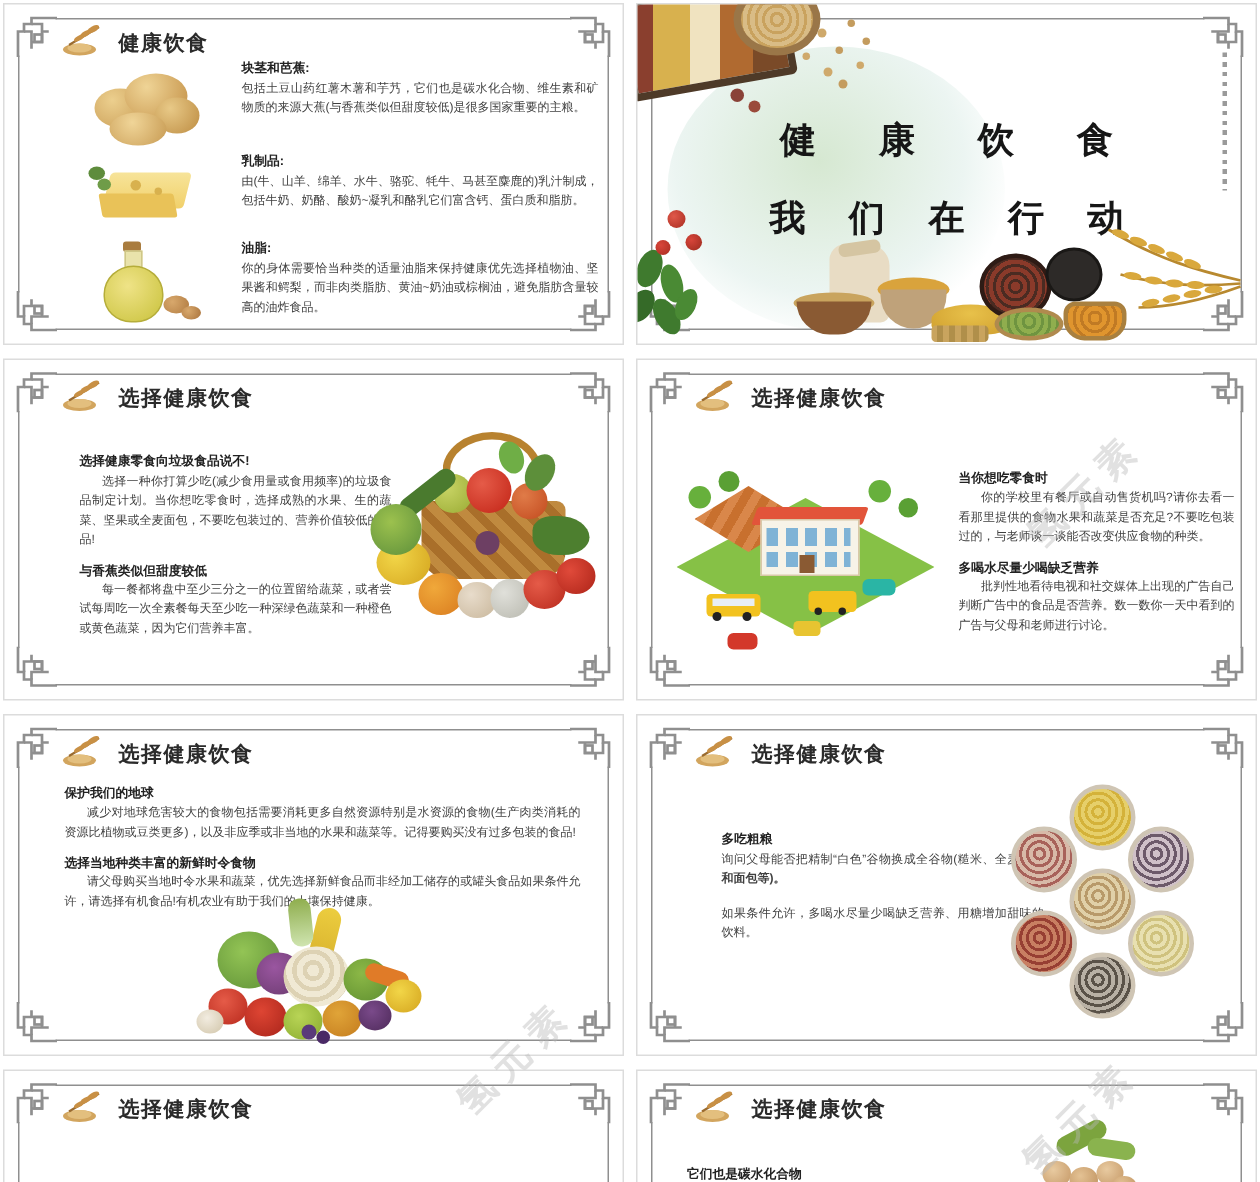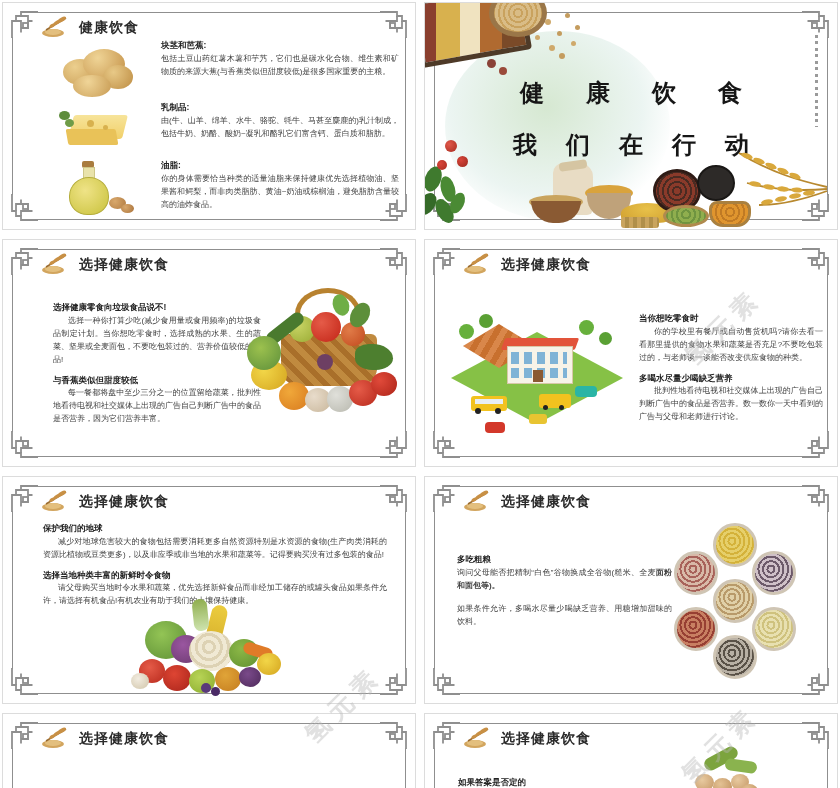--- a/index.html
+++ b/index.html
@@ -305,21 +305,21 @@
               <ellipse cx="18" cy="8.5" rx="4" ry="1.8" transform="rotate(-30 18 8.5)"></ellipse>
               <ellipse cx="13.5" cy="11.5" rx="3.5" ry="1.6" transform="rotate(-30 13.5 11.5)"></ellipse>
             </g>
           </svg></span>
       <h2 class="hdr-t">选择健康饮食</h2>
     </header>
     <div class="abs" style="left:50px;top:61px;width:208px;">
       <p class="h">选择健康零食向垃圾食品说不!</p>
       <p class="b ind">选择一种你打算少吃(减少食用量或食用频率)的垃圾食品制定计划。当你想吃零食时，选择成熟的水果、生的蔬菜、坚果或全麦面包，不要吃包装过的、营养价值较低的食品!</p>
       <p class="h">与香蕉类似但甜度较低</p>
-      <p class="b ind">每一餐都将盘中至少三分之一的位置留给蔬菜，批判性地看待电视和社交媒体上出现的广告自己判断广告中的食品是否营养，因为它们营养丰富。</p>
+      <p class="b ind">每一餐都将盘中至少三分之一的位置留给蔬菜，或者尝试每周吃一次全素餐每天至少吃一种深绿色蔬菜和一种橙色或黄色蔬菜，因为它们营养丰富。</p>
     </div>
     <figure class="ph" style="left:252px;top:48px;width:145px;height:152px;">
       <i class="abs" style="left:40px;top:0;width:66px;height:52px;border:5px solid #b8822f;border-bottom:none;border-radius:50% 50% 0 0;box-sizing:border-box;"></i>
       <i class="abs" style="left:26px;top:46px;width:96px;height:52px;background:repeating-linear-gradient(45deg,#c08a3f 0 6px,#a96f2a 6px 12px);border-radius:6px 6px 18px 18px;"></i>
       <i class="c" style="left:34px;top:28px;width:26px;height:26px;background:radial-gradient(circle at 35% 35%,#c8d465,#9aab34);"></i>
       <i class="c" style="left:56px;top:24px;width:30px;height:30px;background:radial-gradient(circle at 35% 35%,#e55b48,#c22416);"></i>
       <i class="c" style="left:86px;top:34px;width:24px;height:24px;background:radial-gradient(circle at 35% 35%,#e07b48,#c24a1e);"></i>
       <i class="abs" style="left:8px;top:34px;width:44px;height:13px;background:#4a7a2e;border-radius:8px;transform:rotate(-38deg);"></i>
       <i class="c" style="left:96px;top:14px;width:18px;height:26px;background:#5d8f3a;transform:rotate(30deg);"></i>
       <i class="c" style="left:78px;top:6px;width:16px;height:22px;background:#6fae46;transform:rotate(-20deg);"></i>
@@ -529,21 +529,21 @@
             <ellipse cx="14" cy="18" rx="8" ry="3" fill="#e3bf7e"></ellipse>
             <path d="M7 16 L27 4" stroke="#9a6b2f" stroke-width="1.5" fill="none"></path>
             <g fill="#c89045">
               <ellipse cx="23" cy="5.5" rx="4.5" ry="2" transform="rotate(-30 23 5.5)"></ellipse>
               <ellipse cx="18" cy="8.5" rx="4" ry="1.8" transform="rotate(-30 18 8.5)"></ellipse>
               <ellipse cx="13.5" cy="11.5" rx="3.5" ry="1.6" transform="rotate(-30 13.5 11.5)"></ellipse>
             </g>
           </svg></span>
       <h2 class="hdr-t">选择健康饮食</h2>
     </header>
-    <div class="abs" style="left:32px;top:76px;width:215px;">
+    <div class="abs" style="left:56px;top:76px;width:215px;">
       <p class="h">多吃粗粮</p>
       <p class="b"><span>询问父母能否把精制“白色”谷物换成全谷物(糙米、全麦</span><b>面粉和面包等)。</b></p>
       <p class="b" style="margin:0 0 10px 0;"></p>
       <p class="b"><span>如果条件允许，多喝水尽量少喝缺乏营养、用糖增加甜味的饮料。</span><b></b></p>
     </div>
     <figure class="ph" style="left:245px;top:44px;width:130px;height:158px;">
       <i class="bowl" style="left:43px;top:2px;background:repeating-radial-gradient(circle at 42% 40%,#e6cf6a 0 2.5px,#d4b23a 2.5px 4.5px);"></i>
       <i class="bowl" style="left:4px;top:30px;background:repeating-radial-gradient(circle at 42% 40%,#d8b9a8 0 2.5px,#a8625a 2.5px 4.5px);"></i>
       <i class="bowl" style="left:82px;top:30px;background:repeating-radial-gradient(circle at 42% 40%,#cfc0c8 0 2.5px,#6d5a6a 2.5px 4.5px);"></i>
       <i class="bowl" style="left:43px;top:58px;background:repeating-radial-gradient(circle at 42% 40%,#e0d0a8 0 2.5px,#b89a6a 2.5px 4.5px);"></i>
@@ -614,21 +614,21 @@
             <ellipse cx="14" cy="18" rx="8" ry="3" fill="#e3bf7e"></ellipse>
             <path d="M7 16 L27 4" stroke="#9a6b2f" stroke-width="1.5" fill="none"></path>
             <g fill="#c89045">
               <ellipse cx="23" cy="5.5" rx="4.5" ry="2" transform="rotate(-30 23 5.5)"></ellipse>
               <ellipse cx="18" cy="8.5" rx="4" ry="1.8" transform="rotate(-30 18 8.5)"></ellipse>
               <ellipse cx="13.5" cy="11.5" rx="3.5" ry="1.6" transform="rotate(-30 13.5 11.5)"></ellipse>
             </g>
           </svg></span>
       <h2 class="hdr-t">选择健康饮食</h2>
     </header>
-    <p class="h abs" style="left:33px;top:62px;">如果答案是否定的</p>
+    <p class="h abs" style="left:33px;top:62px;">它们也是碳水化合物</p>
     <figure class="ph" style="left:252px;top:38px;width:100px;height:70px;">
       <i class="abs" style="left:26px;top:0;width:36px;height:13px;background:#7ca43e;border-radius:7px;transform:rotate(-28deg);"></i>
       <i class="abs" style="left:48px;top:8px;width:32px;height:12px;background:#8ab34e;border-radius:6px;transform:rotate(8deg);"></i>
       <i class="c" style="left:18px;top:22px;width:19px;height:17px;background:radial-gradient(circle at 38% 35%,#e8caa0,#c49765);"></i>
       <i class="c" style="left:36px;top:26px;width:19px;height:17px;background:radial-gradient(circle at 38% 35%,#e4c294,#bd8f5c);"></i>
       <i class="c" style="left:54px;top:22px;width:18px;height:16px;background:radial-gradient(circle at 38% 35%,#e8caa0,#c49765);"></i>
 
       <i class="c" style="left:64px;top:32px;width:17px;height:15px;background:radial-gradient(circle at 38% 35%,#e4c294,#bd8f5c);"></i>
     </figure>
   </section>

